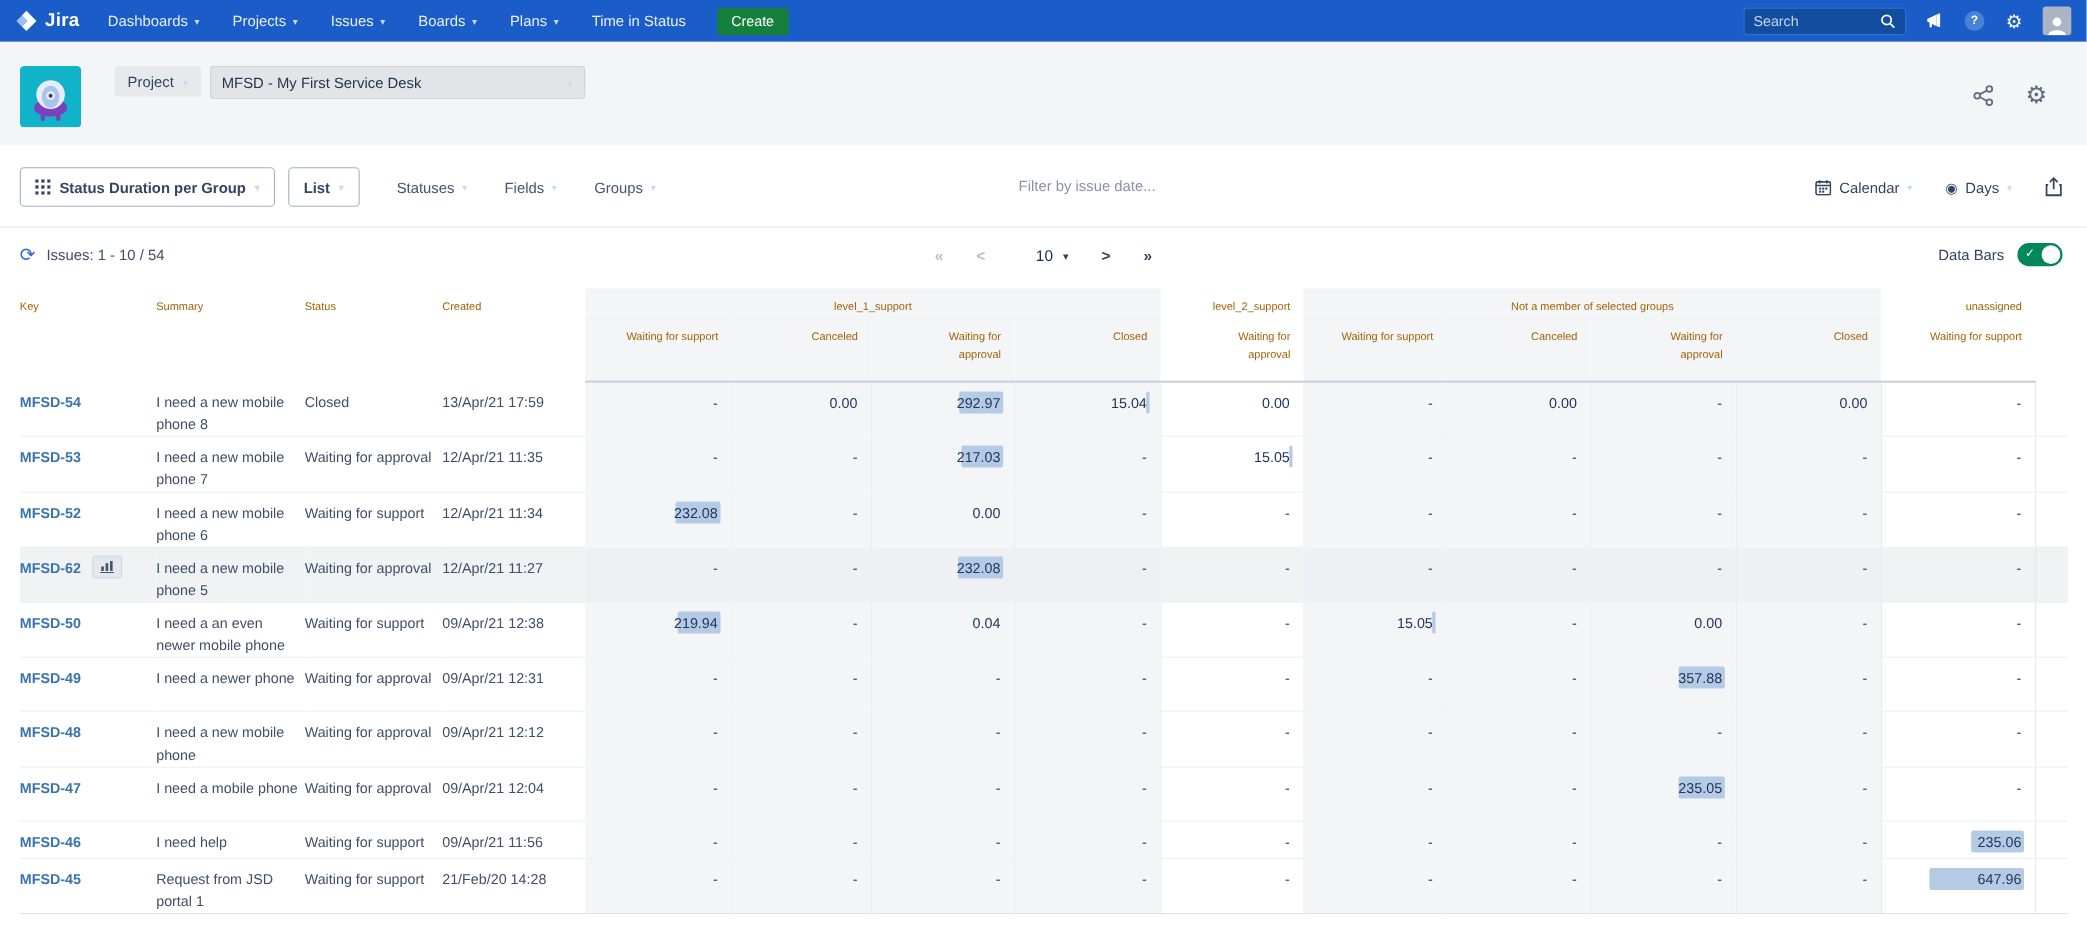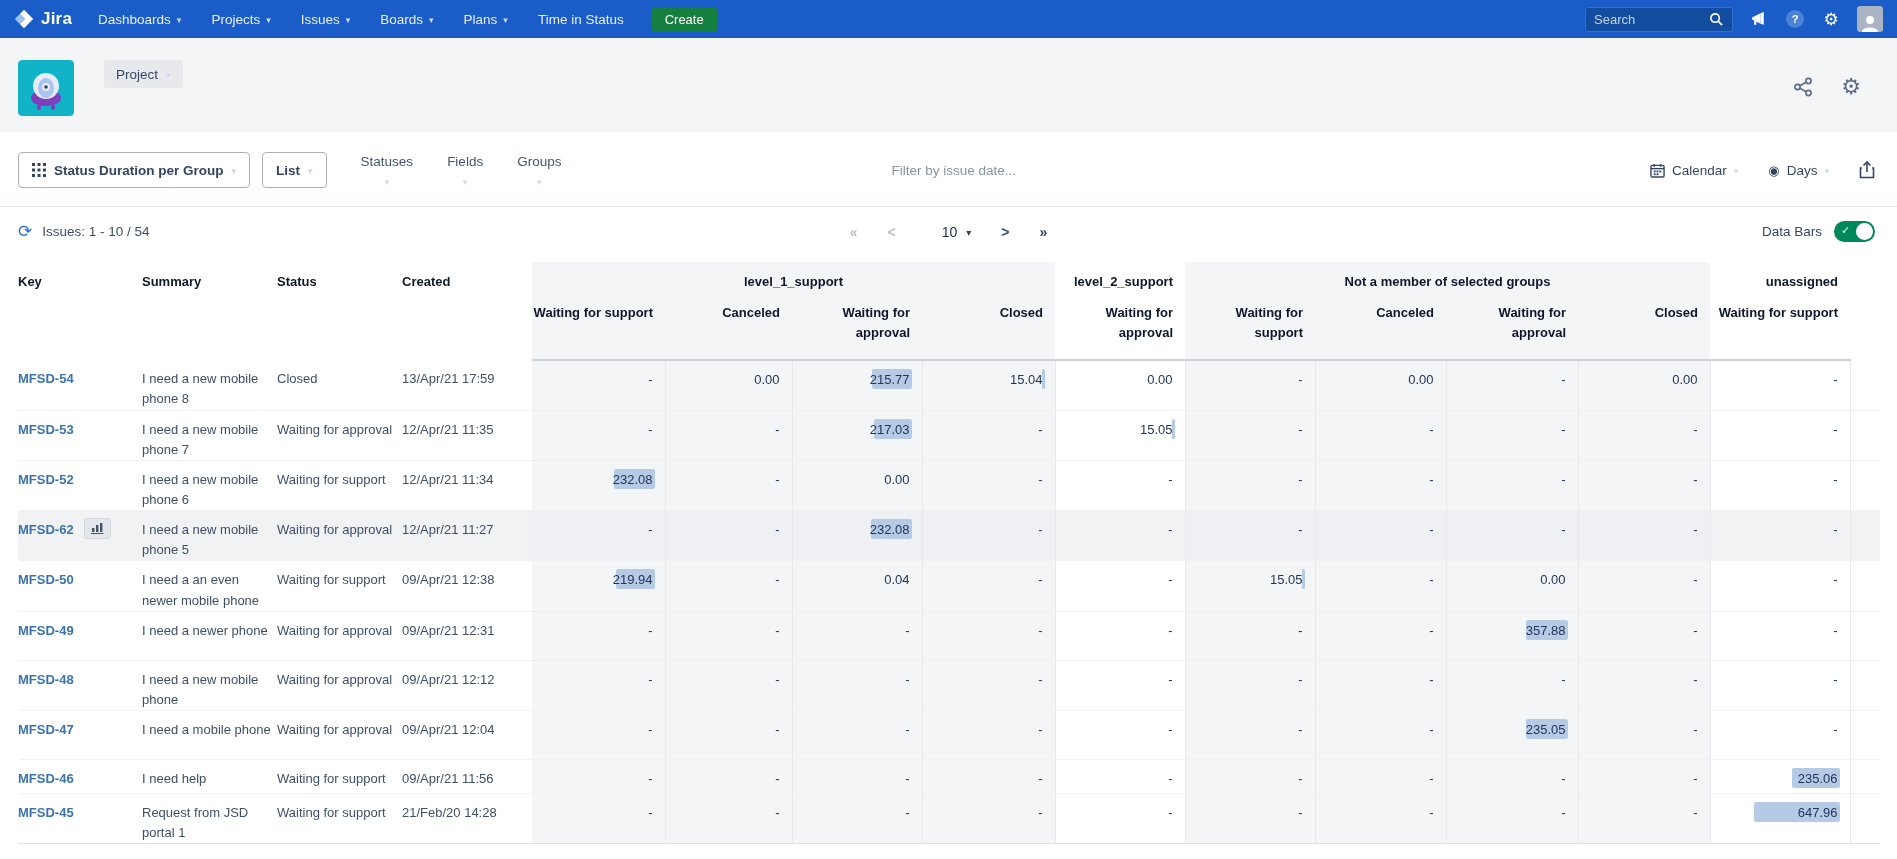--- a/index.html
+++ b/index.html
@@ -29,21 +29,21 @@
   .project-chip { display:inline-flex; align-items:center; gap:8px; background:#e7e9ed; border-radius:3px; height:28px; padding:0 12px; font-size:13.5px; color:#344563; width:max-content; cursor:pointer; }
   .project-select { display:flex; align-items:center; justify-content:space-between; background:#e2e4e8; border:1px solid #cfd3d9; border-radius:3px; height:30px; width:341px; padding:0 10px; font-size:13.5px; color:#25354f; cursor:pointer; }
   .band-icons { margin-left:auto; display:flex; align-items:center; gap:28px; padding-top:14px; padding-right:14px; color:#5e6c84; }
   .band-ico { cursor:pointer; display:flex; align-items:center; }
   .band-gear { font-size:22px; color:#5e6c84; }
 
   
   .toolbar { display:flex; align-items:center; padding:20px 22px 18px 18px; }
   .dd-btn { display:flex; align-items:center; gap:8px; border:1px solid #aab1bb; border-radius:4px; background:#fff; height:36px; padding:0 13px; font-size:13.5px; font-weight:bold; color:#344563; cursor:pointer; white-space:nowrap; }
   .dd-btn + .dd-btn { margin-left:12px; }
-  .text-dd { display:flex; align-items:center; gap:7px; font-size:13.5px; color:#44546f; margin-left:34px; cursor:pointer; white-space:nowrap;flex-direction:column; }
+  .text-dd { display:flex; align-items:center; gap:7px; font-size:13.5px; color:#44546f; margin-left:34px; cursor:pointer; white-space:nowrap; }
   .filter-wrap { flex:1; }
   .filter-wrap input { border:none; outline:none; background:transparent; font-size:13.5px; color:#42526e; width:300px; margin-left:330px; }
   .filter-wrap input::placeholder { color:#8993a4; }
   .tool-right { display:flex; align-items:center; gap:30px; color:#344563; }
   .icon-dd { display:flex; align-items:center; gap:7px; font-size:13.5px; cursor:pointer; white-space:nowrap; }
   .fisheye { font-size:13px; }
   .hr-line { border-top:1px solid #e1e4e8; }
 
   
   .meta-row { position:relative; display:flex; align-items:center; padding:14px 22px 12px 18px; }
@@ -55,21 +55,21 @@
   .pgsize { display:flex; align-items:center; gap:9px; color:#172b4d; cursor:pointer;margin-left:16px; }
   .pgsize .caret { color:#344563; font-size:10px; }
   .databars { margin-left:auto; display:flex; align-items:center; gap:12px; font-size:13.5px; color:#344563; }
   .toggle { position:relative; width:41px; height:21px; border-radius:11px; background:#00875a; cursor:pointer; flex:none; }
   .toggle .tick { position:absolute; left:7px; top:3px; color:#fff; font-size:11px; }
   .toggle .knob { position:absolute; right:2px; top:2px; width:17px; height:17px; border-radius:50%; background:#fff; }
 
   
   .tablewrap { padding:8px 14px 0 18px; }
   table { border-collapse:collapse; table-layout:fixed; width:1862px; }
-  thead th { font-size:13px; font-weight:bold; color:#0f172a; vertical-align:top; }
+  thead th { font-size:10px; font-weight:normal; color:#a16207; vertical-align:top; }
   th.fixh { text-align:left; padding-top:12px; }
   th.grp { padding-top:12px; text-align:center; }
   th.grp.single { text-align:right; padding-right:12px; }
   th.shade { background:#f4f5f7; }
   tr.subhead th { text-align:right; padding:14px 12px 16px 0; line-height:1.55; vertical-align:top; }
   tr.subhead th .wrap { display:inline-block; max-width:84px; }
   thead tr.subhead th { border-bottom:2px solid #ccd1d9; }
   thead th.spacer, td.spacer { background:#fff; }
 
   tbody td { font-size:13px; color:#3f4f66; vertical-align:top; padding-top:9px; line-height:1.55; border-bottom:1px solid #eef0f3; }
@@ -166,20 +166,24 @@
       <ellipse cx="28" cy="28" rx="8" ry="10" fill="#a7c4ef"></ellipse>
       <circle cx="28" cy="27" r="4" fill="#e8ecf7"></circle>
       <circle cx="28" cy="27" r="1.8" fill="#35415e"></circle>
     </svg>
   </div>
   <div class="proj-col">
     <div class="project-chip">
       <span>Project</span>
       <span class="caret">▾</span>
     </div>
+    <div class="project-select">
+      <span>MFSD - My First Service Desk</span>
+      <span class="caret">▾</span>
+    </div>
   </div>
   <div class="band-icons">
     <span class="band-ico">
       <svg width="20" height="20" viewBox="0 0 20 20">
           <circle cx="15.5" cy="4" r="2.6" fill="none" stroke="#5e6c84" stroke-width="1.6"></circle>
           <circle cx="4.5" cy="10" r="2.6" fill="none" stroke="#5e6c84" stroke-width="1.6"></circle>
           <circle cx="15.5" cy="16" r="2.6" fill="none" stroke="#5e6c84" stroke-width="1.6"></circle>
           <line x1="6.8" y1="8.8" x2="13.2" y2="5.2" stroke="#5e6c84" stroke-width="1.6"></line>
           <line x1="6.8" y1="11.2" x2="13.2" y2="14.8" stroke="#5e6c84" stroke-width="1.6"></line>
         </svg>
@@ -341,21 +345,21 @@
           <td class="c-sum">I need a new mobile phone 8</td>
           <td class="c-status">Closed</td>
           <td class="c-created">13/Apr/21 17:59</td>
           <td class="c-num shade">
             <span class="cw"><span class="val">-</span></span>
           </td>
           <td class="c-num shade">
             <span class="cw"><span class="val">0.00</span></span>
           </td>
           <td class="c-num shade">
-            <span class="cw"><span class="bar" style="width: 40px;"></span><span class="val">215.77</span></span>
+            <span class="cw"><span class="bar" style="width: 40px;"></span><span class="val">292.97</span></span>
           </td>
           <td class="c-num shade">
             <span class="cw"><span class="bar" style="width: 3px;"></span><span class="val">15.04</span></span>
           </td>
           <td class="c-num">
             <span class="cw"><span class="val">0.00</span></span>
           </td>
           <td class="c-num shade">
             <span class="cw"><span class="val">-</span></span>
           </td>

